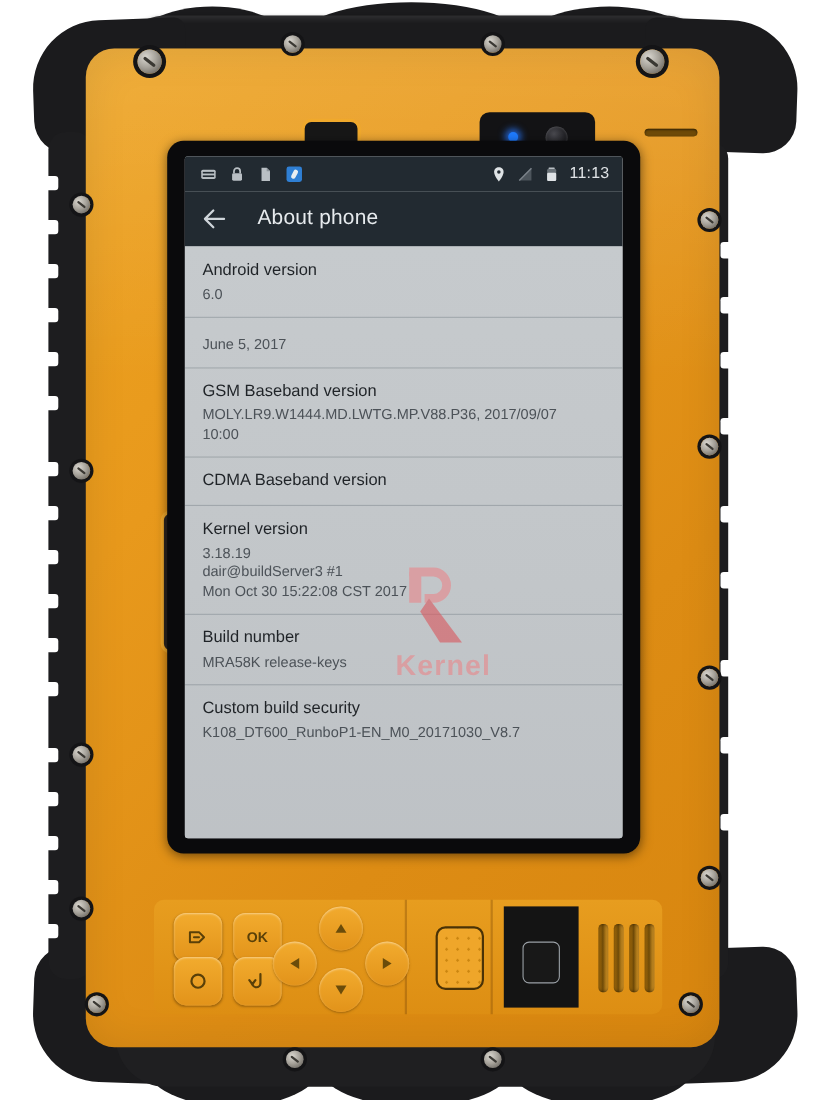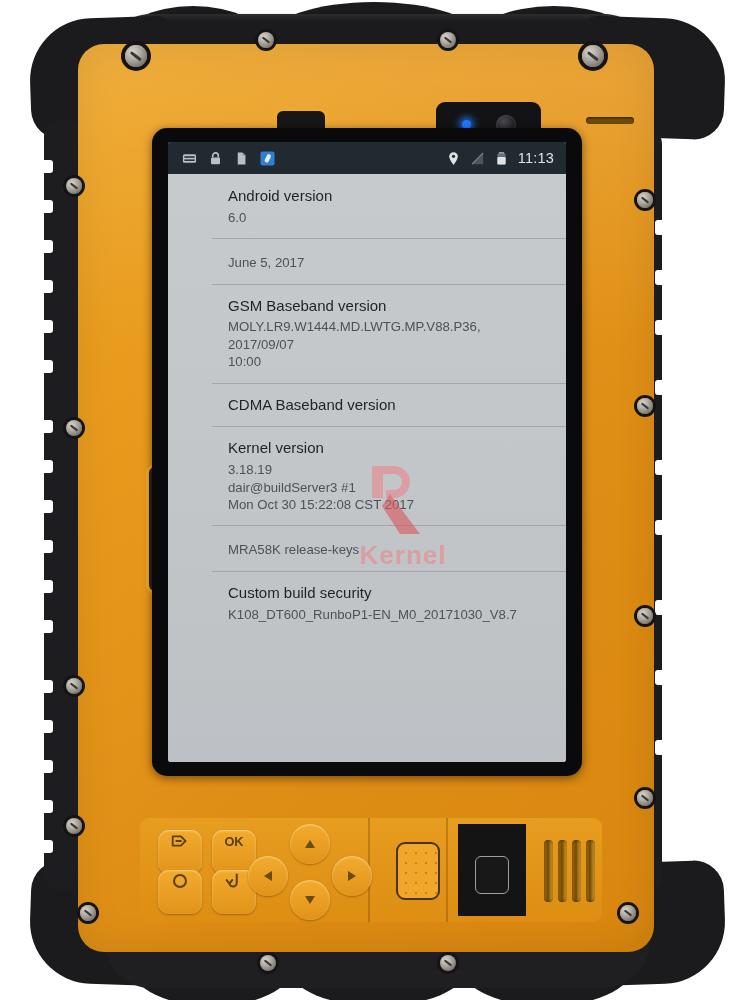--- a/index.html
+++ b/index.html
@@ -132,21 +132,20 @@
     padding-left:14px; color:#e3e7ea;
   }
   .back-arrow{ width:26px; height:26px; }
   .ab-title{ font-size:19px; margin-left:26px; color:#e6eaed; letter-spacing:.2px; }
 
   
   .content{
     position:relative; height:644px;
     background:linear-gradient(180deg,#c6cacd 0%,#c2c6c9 48%,#bcc0c4 100%);
     overflow:hidden;
-    padding-left:44px;
   }
   .row{ padding:13px 16px 12px 16px; position:relative; }
   .row + .row::before{
     content:""; position:absolute; left:0; right:0; top:0; height:1px;
     background:rgba(120,128,136,.45);
   }
   .row-title{ font-size:15px; color:#1f2327; line-height:1.25; }
   .row-value{ font-size:13.2px; color:#4c5258; line-height:1.32; margin-top:3px;
               white-space:pre-line; }
 
@@ -167,21 +166,21 @@
     background:linear-gradient(180deg,#e79d1f 0%,#dd8e13 100%);
     border-radius:9px;
   }
   .kp-divider{
     position:absolute; top:0; bottom:0; width:2px; background:rgba(120,70,6,.35);
   }
   .sqbtn{
     position:absolute; width:44px; height:44px; border-radius:11px;
     background:linear-gradient(180deg,#f2ab2e 0%,#e2931a 100%);
     box-shadow: inset 0 1px 2px rgba(255,255,255,.45), 0 1px 2px rgba(90,55,5,.45);
-    display:flex; align-items:flex-start; justify-content:center;
+    display:flex; align-items:center; justify-content:center;
   }
   .rbtn{
     position:absolute; width:40px; height:40px; border-radius:50%;
     background:linear-gradient(180deg,#f2ab2e 0%,#e2931a 100%);
     box-shadow: inset 0 1px 2px rgba(255,255,255,.45), 0 1px 2px rgba(90,55,5,.45);
     display:flex; align-items:center; justify-content:center;
   }
   .scanbtn{
     position:absolute; left:256px; top:24px; width:44px; height:58px;
     border-radius:9px; background:#efa62a;
@@ -323,20 +322,26 @@
           </svg>
           <svg class="sb-ico" viewBox="0 0 16 16">
             <rect x="5" y="1.4" width="6" height="1.5" rx="0.6" fill="#b9bfc4"></rect>
             <rect x="3.6" y="2.8" width="8.8" height="11.6" rx="1.2" fill="#6a7278"></rect>
             <rect x="3.6" y="6.5" width="8.8" height="7.9" rx="1.2" fill="#dfe3e6"></rect>
           </svg>
           <span class="clock">11:13</span>
         </div>
       </div>
 
+      <div class="actionbar">
+        <svg class="back-arrow" viewBox="0 0 24 24">
+          <path d="M20 12H5M11 5l-7 7 7 7" stroke="#cfd5da" stroke-width="1.9" fill="none" stroke-linecap="round" stroke-linejoin="round"></path>
+        </svg>
+        <span class="ab-title">About phone</span>
+      </div>
 
       <div class="content">
 
         <div class="row">
           <div class="row-title">Android version</div>
           <div class="row-value">6.0</div>
         </div>
         <div class="row">
           <div class="row-value">June 5, 2017</div>
         </div>
@@ -348,20 +353,21 @@
         <div class="row">
           <div class="row-title">CDMA Baseband version</div>
         </div>
         <div class="row">
           <div class="row-title">Kernel version</div>
           <div class="row-value">3.18.19
 dair@buildServer3 #1
 Mon Oct 30 15:22:08 CST 2017</div>
         </div>
         <div class="row">
+          <div class="row-title">Build number</div>
           <div class="row-value">MRA58K release-keys</div>
         </div>
         <div class="row">
           <div class="row-title">Custom build security</div>
           <div class="row-value">K108_DT600_RunboP1-EN_M0_20171030_V8.7</div>
         </div>
 
         <div class="wm">
           <svg viewBox="0 0 130 76" width="130" height="76">
             <path d="M34 6h11v28h-11z" fill="#e8888c"></path>

